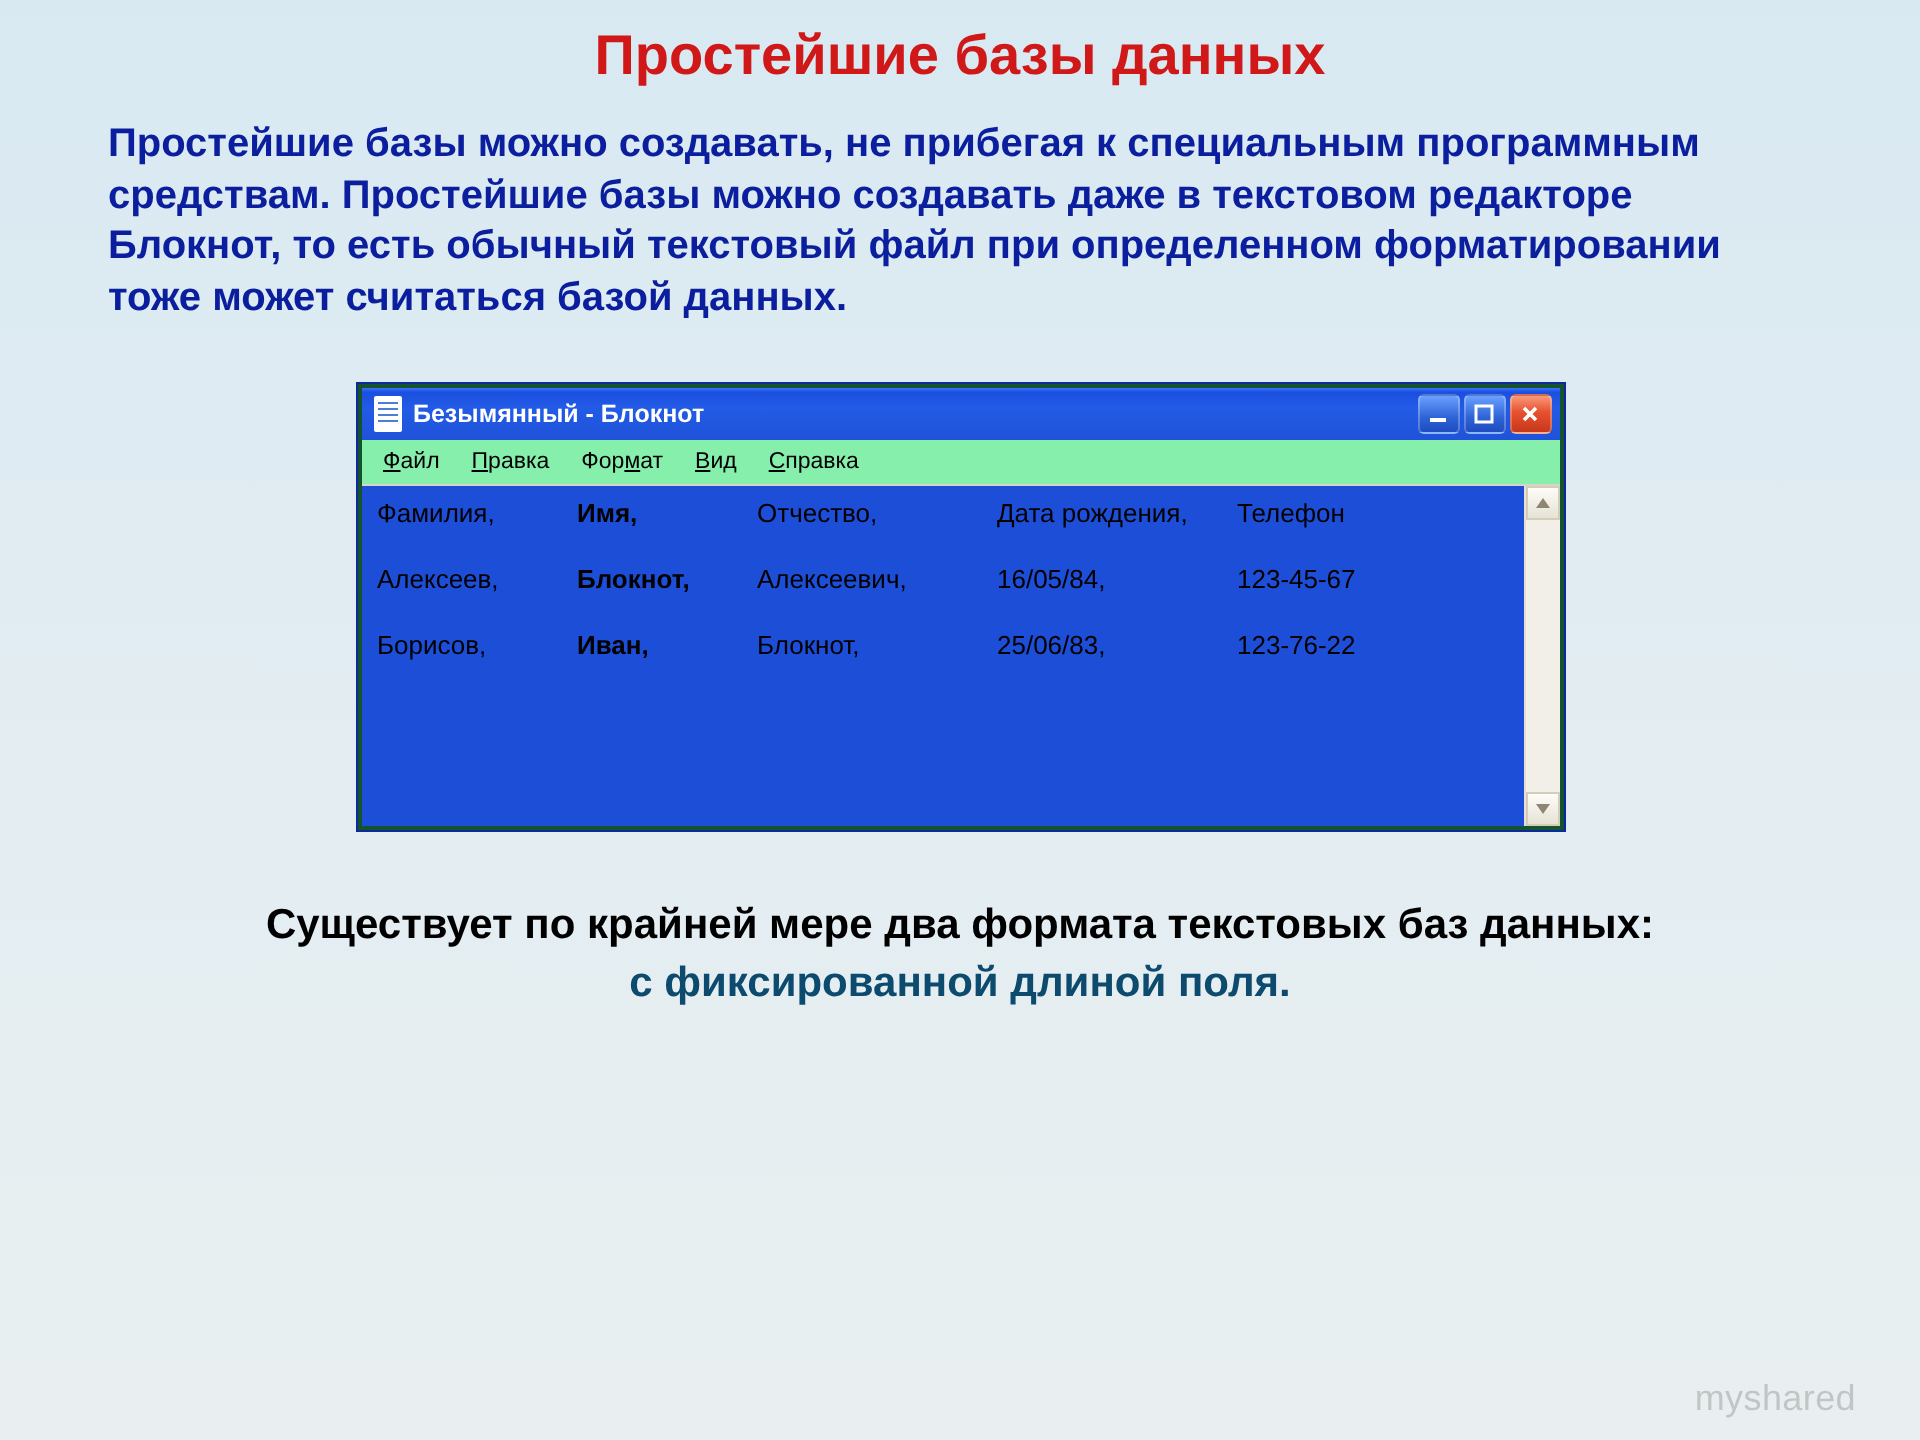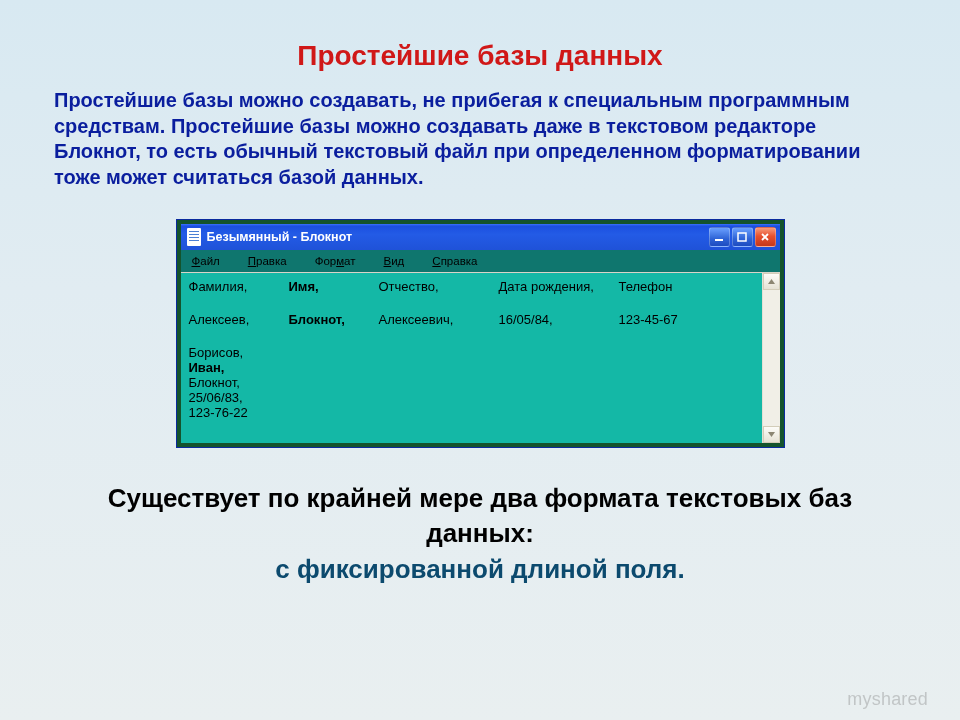--- a/index.html
+++ b/index.html
@@ -6,21 +6,21 @@
     margin: 0;
     padding: 0;
     width: 960px;
     height: 720px;
     background: linear-gradient(to bottom, #d8e9f2 0%, #e1ecf2 40%, #e9eff0 100%);
     font-family: Arial, Helvetica, sans-serif;
     overflow: hidden;
     position: relative;
   }
   .slide {
-    padding: 40px 54px 0 54px;
+    padding: 12px 54px 0 54px;
   }
   .title {
     color: #d01818;
     font-size: 28px;
     font-weight: bold;
     text-align: center;
     margin-bottom: 16px;
   }
   .intro {
     color: #0a1e9e;
@@ -30,21 +30,21 @@
     text-align: left;
     margin-bottom: 30px;
   }
   .notepad-wrap {
     display: flex;
     justify-content: center;
     margin-bottom: 34px;
   }
   .notepad {
     width: 599px;
-    border: 4px solid #14532d;
+    border: 2px solid #14532d;
     font-family: Tahoma, Arial, sans-serif;
     background: #fff;
     box-shadow: 0 0 0 1px #0a2a9e;
   }
   
   .np-titlebar {
     height: 26px;
     background: linear-gradient(to bottom, #3a72ff 0%, #1b4fe0 8%, #235be6 40%, #1f52d8 100%);
     display: flex;
     align-items: center;
@@ -90,54 +90,54 @@
     border: 1px solid #ffffff40;
     box-sizing: border-box;
   }
   .np-btn.close {
     background: linear-gradient(to bottom, #f79a7a 0%, #e7512f 45%, #c6371a 100%);
   }
   .np-btn svg { display: block; }
   
   .np-menubar {
     height: 22px;
-    background: #0f766e;
+    background: #86efac;
     border-bottom: 1px solid #d9d4c8;
     display: flex;
     align-items: center;
     padding-left: 4px;
-    gap: 14px;
+    gap: 2px;
     font-size: 11.5px;
     color: #000;
   }
   .np-menuitem {
     padding: 2px 7px;
   }
   .np-menuitem .ul { text-decoration: underline; }
   
   .np-body {
     position: relative;
     display: flex;
     height: 170px;
   }
   .np-textarea {
     flex: 1;
-    background: #14b8a6;
+    background: #1d4ed8;
     padding: 6px 8px 6px 8px;
     font-family: Arial, Helvetica, sans-serif;
     font-size: 13px;
     color: #000;
     border: none;
     overflow: hidden;
   }
   .np-row {
     display: flex;
     margin-bottom: 18px;
   }
-  .np-row:last-child { margin-bottom: 0; flex-direction: column; }
+  .np-row:last-child { margin-bottom: 0; }
   .c1 { width: 100px; }
   .c2 { width: 90px; font-weight: bold; }
   .c3 { width: 120px; }
   .c4 { width: 120px; }
   .c5 { flex: 1; }
   .np-scrollbar {
     width: 17px;
     background: #f1efe7;
     border-left: 1px solid #e4e0d4;
     display: flex;
@@ -151,21 +151,21 @@
     display: flex;
     align-items: center;
     justify-content: center;
   }
   .np-sb-track { flex: 1; }
   .np-sb-btn svg { display: block; }
 
   
   .formats {
     text-align: center;
-    font-size: 26px;
+    font-size: 21px;
     font-weight: bold;
     line-height: 1.35;
   }
   .black { color: #000; }
   .blue  { color: #0a1e9e; }
   .red   { color: #0c4a6e; }
 
   .watermark {
     position: absolute;
     right: 32px;

